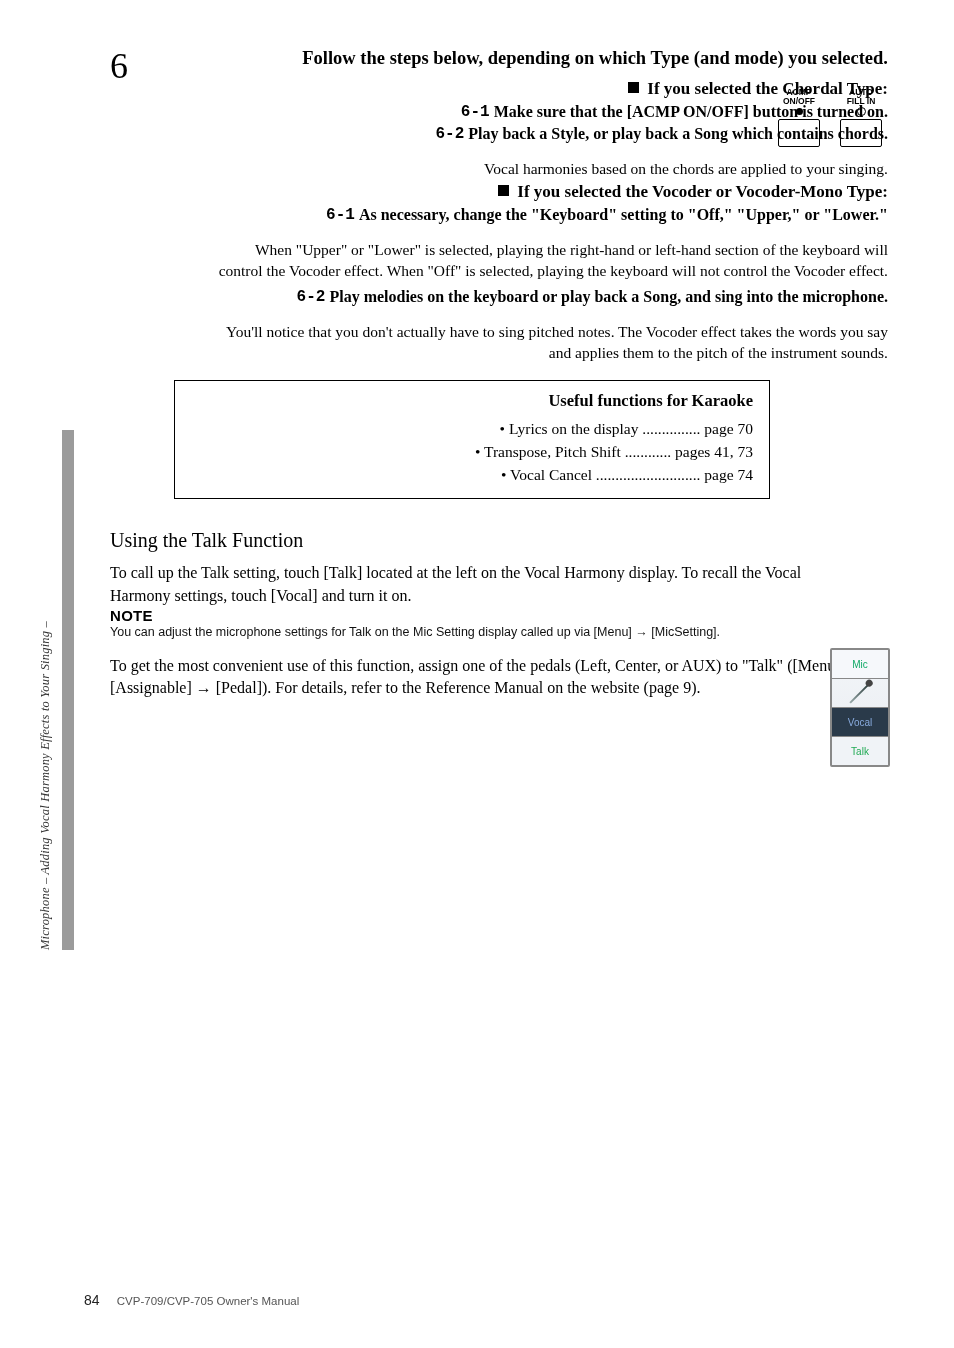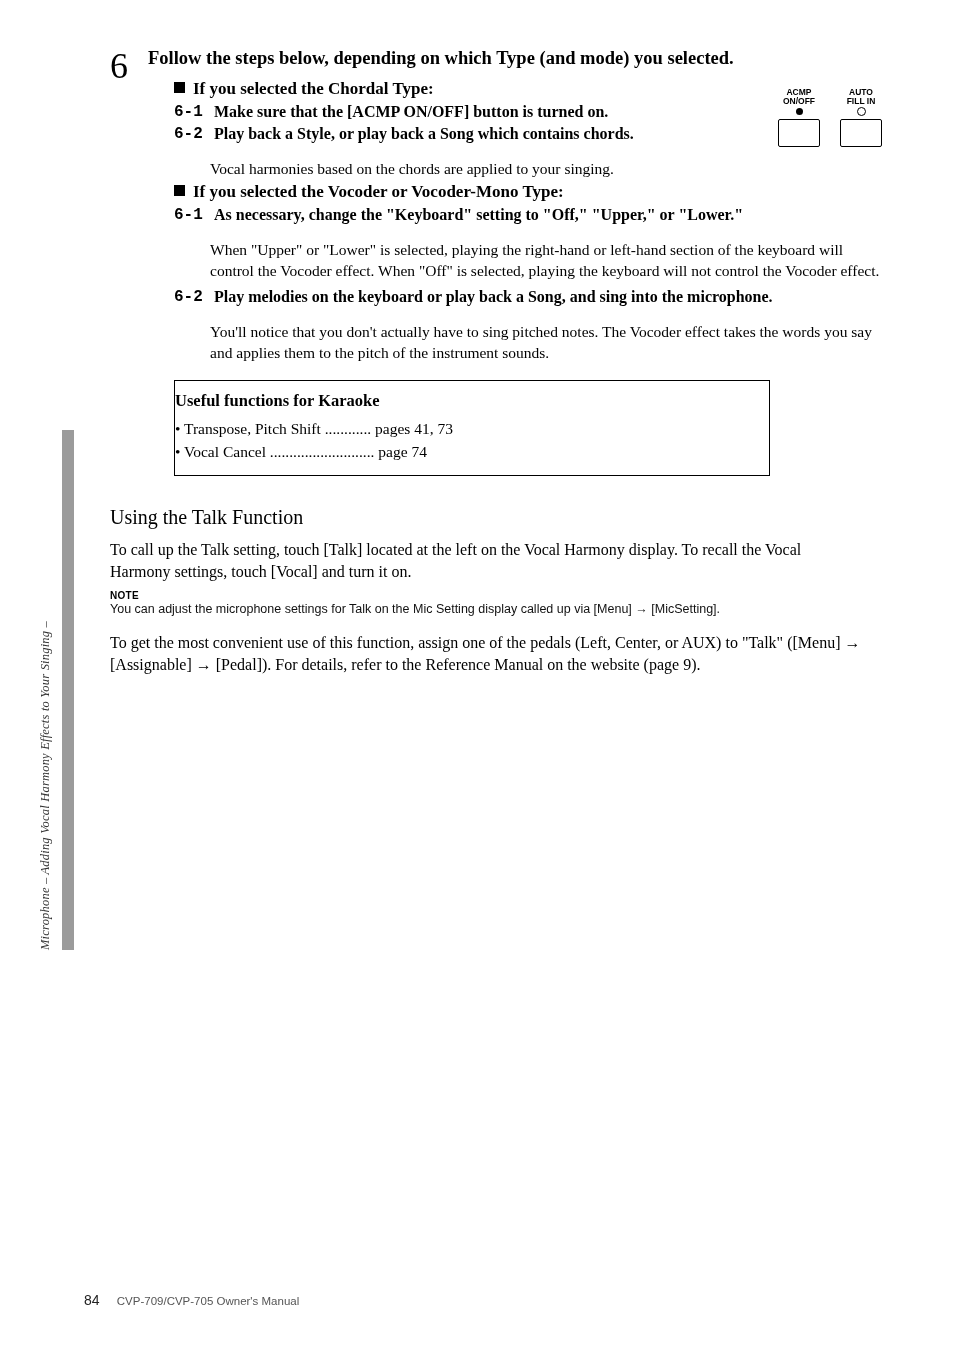--- a/index.html
+++ b/index.html
@@ -57,20 +57,21 @@
     display: inline-block;
     width: 34px;
     vertical-align: top;
     line-height: 1;
     margin-top: 2px;
   }
   .step-body {
     display: inline-block;
     vertical-align: top;
     width: 740px;
+    text-align: right;
   }
   .step-title {
     font-weight: bold;
     font-size: 18.5px;
     line-height: 1.35;
     margin-bottom: 8px;
     font-family: Georgia, serif;
   }
   .sub-block { margin-left: 26px; }
   .sq-heading {
@@ -164,22 +165,21 @@
   }
   .body-text {
     font-size: 16px;
     line-height: 1.4;
     font-family: Georgia, serif;
     max-width: 720px;
   }
   .note-lbl {
     font-family: Arial, sans-serif;
     font-weight: bold;
-    font-size: 10px;
-    margin-top: 6px;
+    font-size: 15px;
     letter-spacing: 0.3px;
   }
   .note-text {
     font-family: Arial, sans-serif;
     font-size: 12.5px;
     line-height: 1.35;
     max-width: 740px;
     color: #111;
   }
   .body-para2 {
@@ -275,20 +275,21 @@
         <div class="num-item" style="margin-top:6px">
           <span class="lbl">6-2</span>
           <span class="ttl">Play melodies on the keyboard or play back a Song, and sing into the microphone.</span>
           <span class="desc">You'll notice that you don't actually have to sing pitched notes. The Vocoder effect takes the words you say and applies them to the pitch of the instrument sounds.</span>
         </div>
       </div>
 
       <div class="info-box">
         <div class="hdr">Useful functions for Karaoke</div>
         <ul>
+          <li>Lyrics on the display ............... page 70</li>
           <li>Transpose, Pitch Shift ............ pages 41, 73</li>
           <li>Vocal Cancel ........................... page 74</li>
         </ul>
       </div>
     </div>
   </div>
 
   <div class="btn-graphic">
     <div class="pair">
       <div class="col">
@@ -305,19 +306,27 @@
       </div>
     </div>
   </div>
 
   <div class="h2">Using the Talk Function</div>
   <div class="body-text">To call up the Talk setting, touch [Talk] located at the left on the Vocal Harmony display. To recall the Vocal Harmony settings, touch [Vocal] and turn it on.</div>
   <div class="note-lbl">NOTE</div>
   <div class="note-text">You can adjust the microphone settings for Talk on the Mic Setting display called up via [Menu] → [MicSetting].</div>
   <div class="body-para2">To get the most convenient use of this function, assign one of the pedals (Left, Center, or AUX) to "Talk" ([Menu] → [Assignable] → [Pedal]). For details, refer to the Reference Manual on the website (page 9).</div>
 
+  <div class="mic-panel">
+    <div class="cell mic">Mic</div>
+    <div class="cell icon">
+        <div class="icon-line"></div>
+      </div>
+    <div class="cell vocal">Vocal</div>
+    <div class="cell talk">Talk</div>
+  </div>
 
 </div>
 
 <div class="footer">
   <span class="pn">84</span>
   <span>CVP-709/CVP-705 Owner's Manual</span>
 </div>
 
 </body></html>

